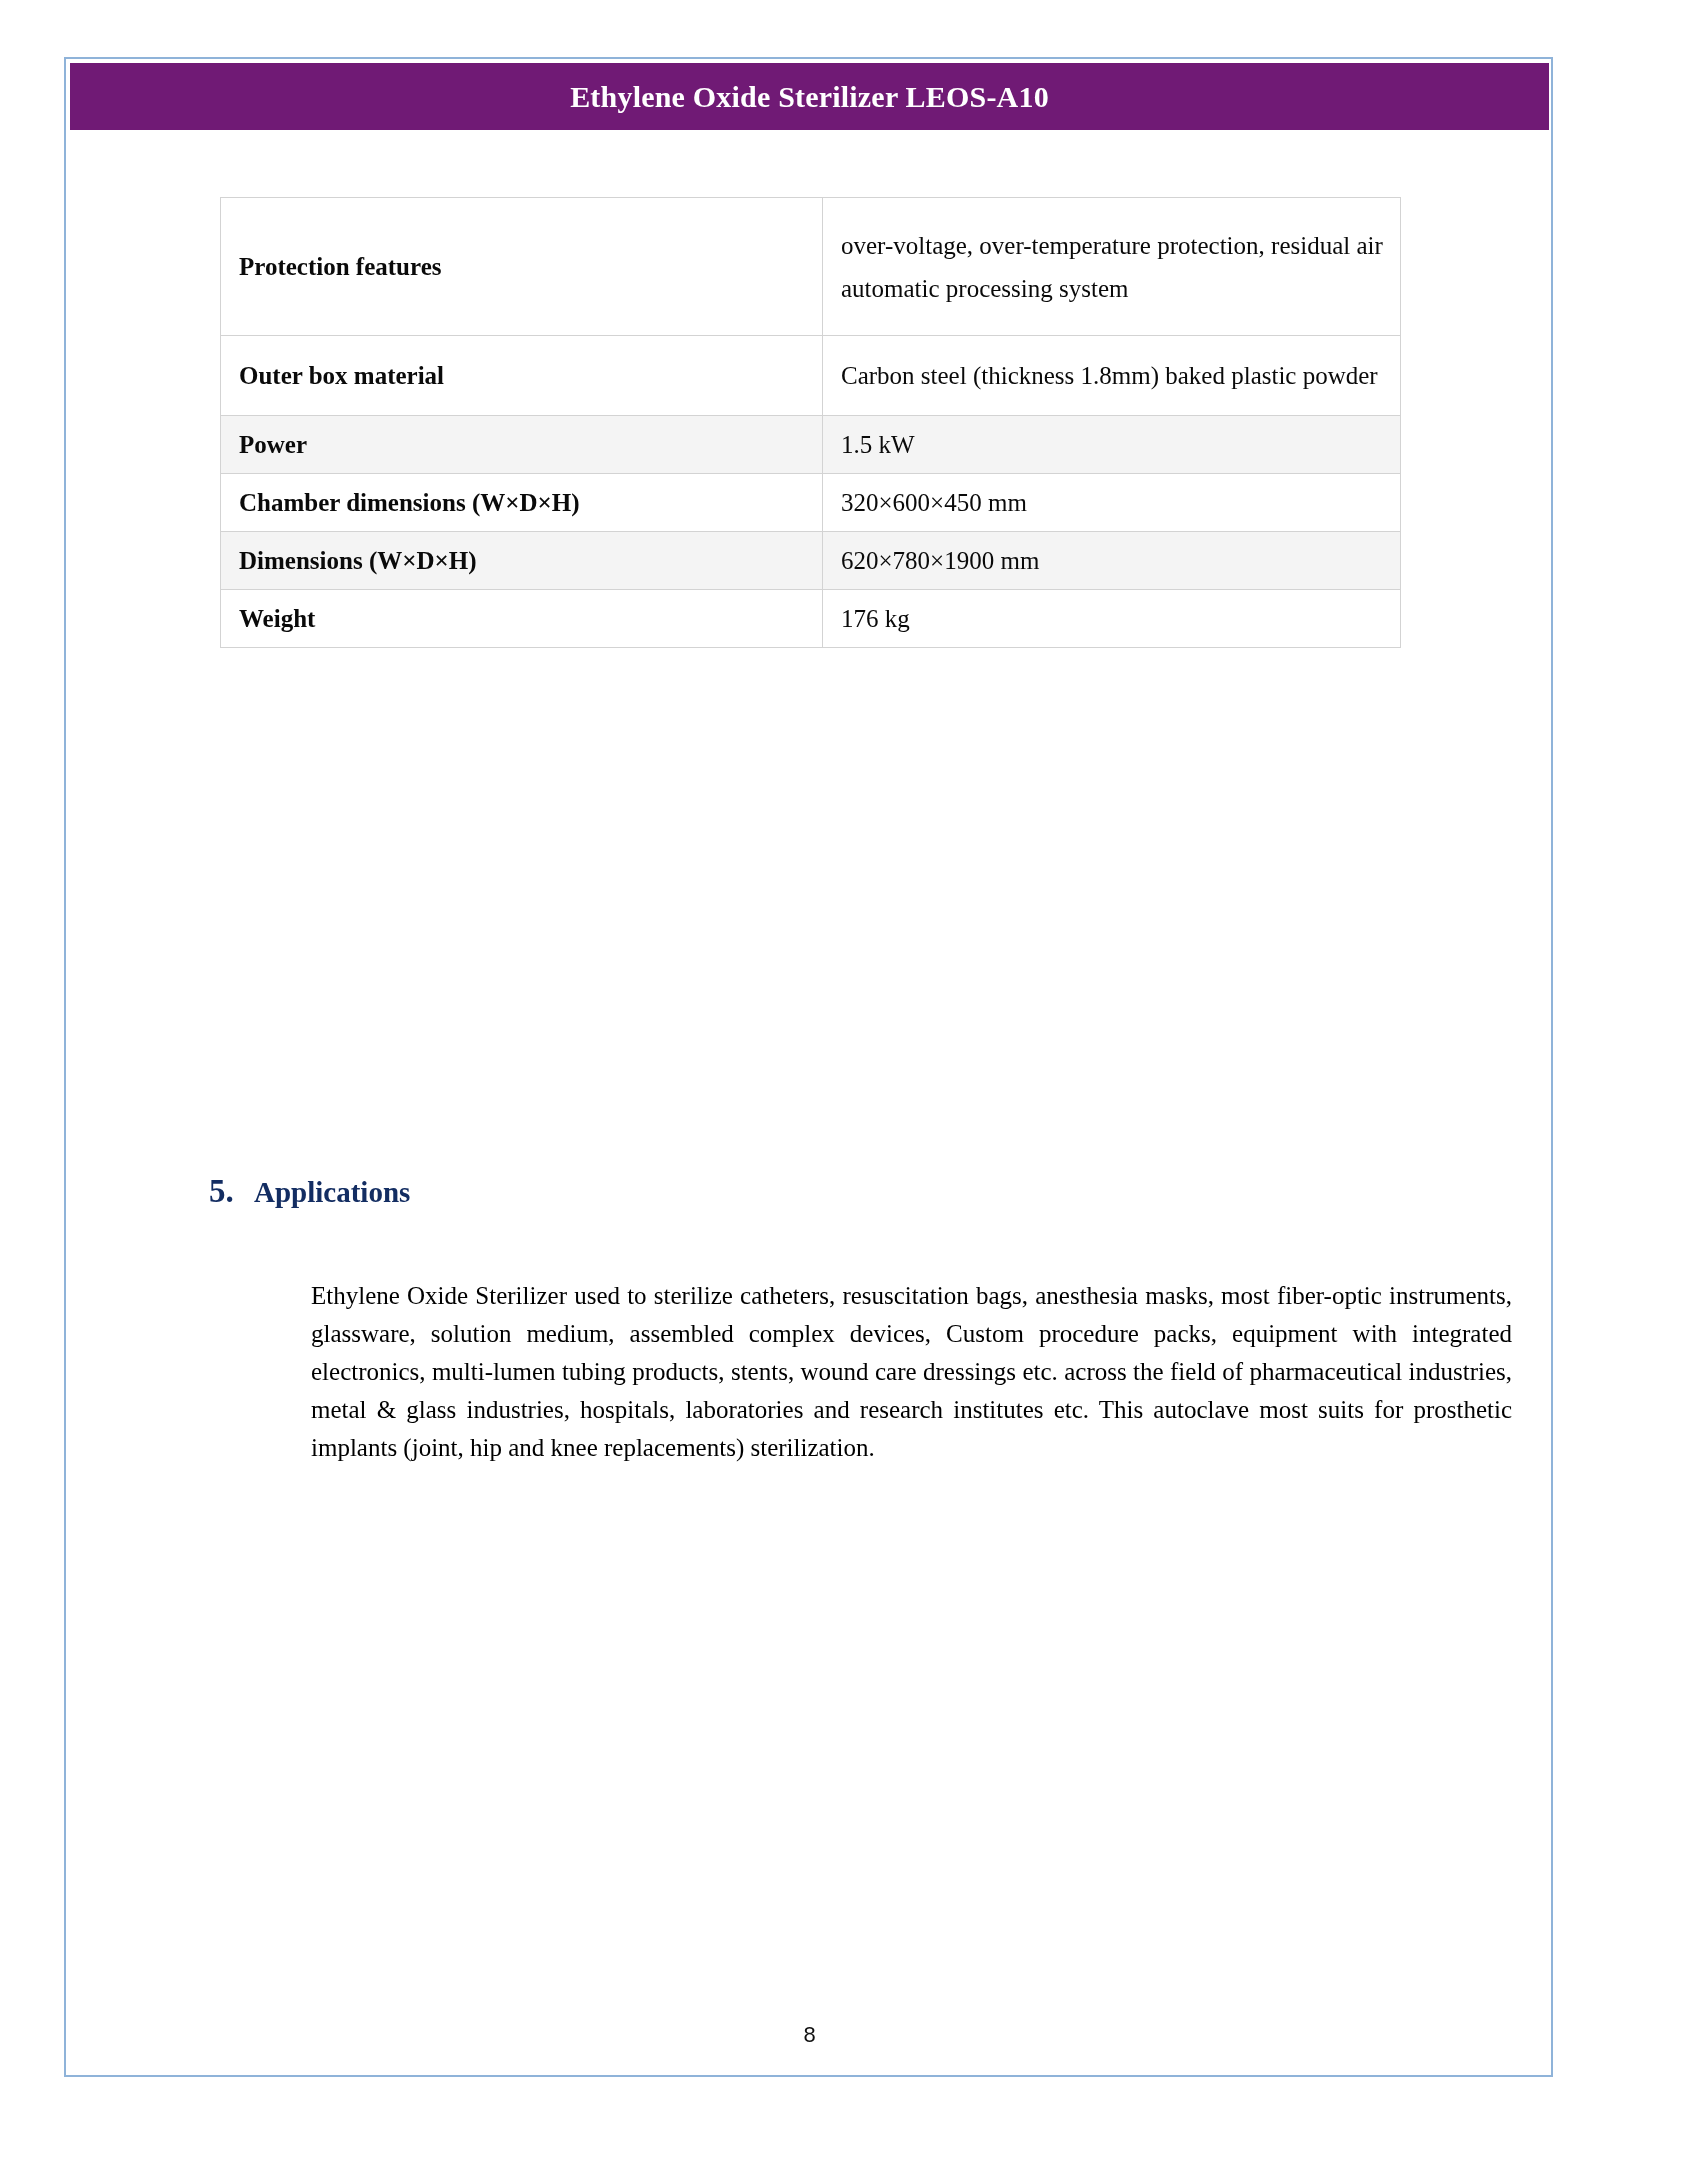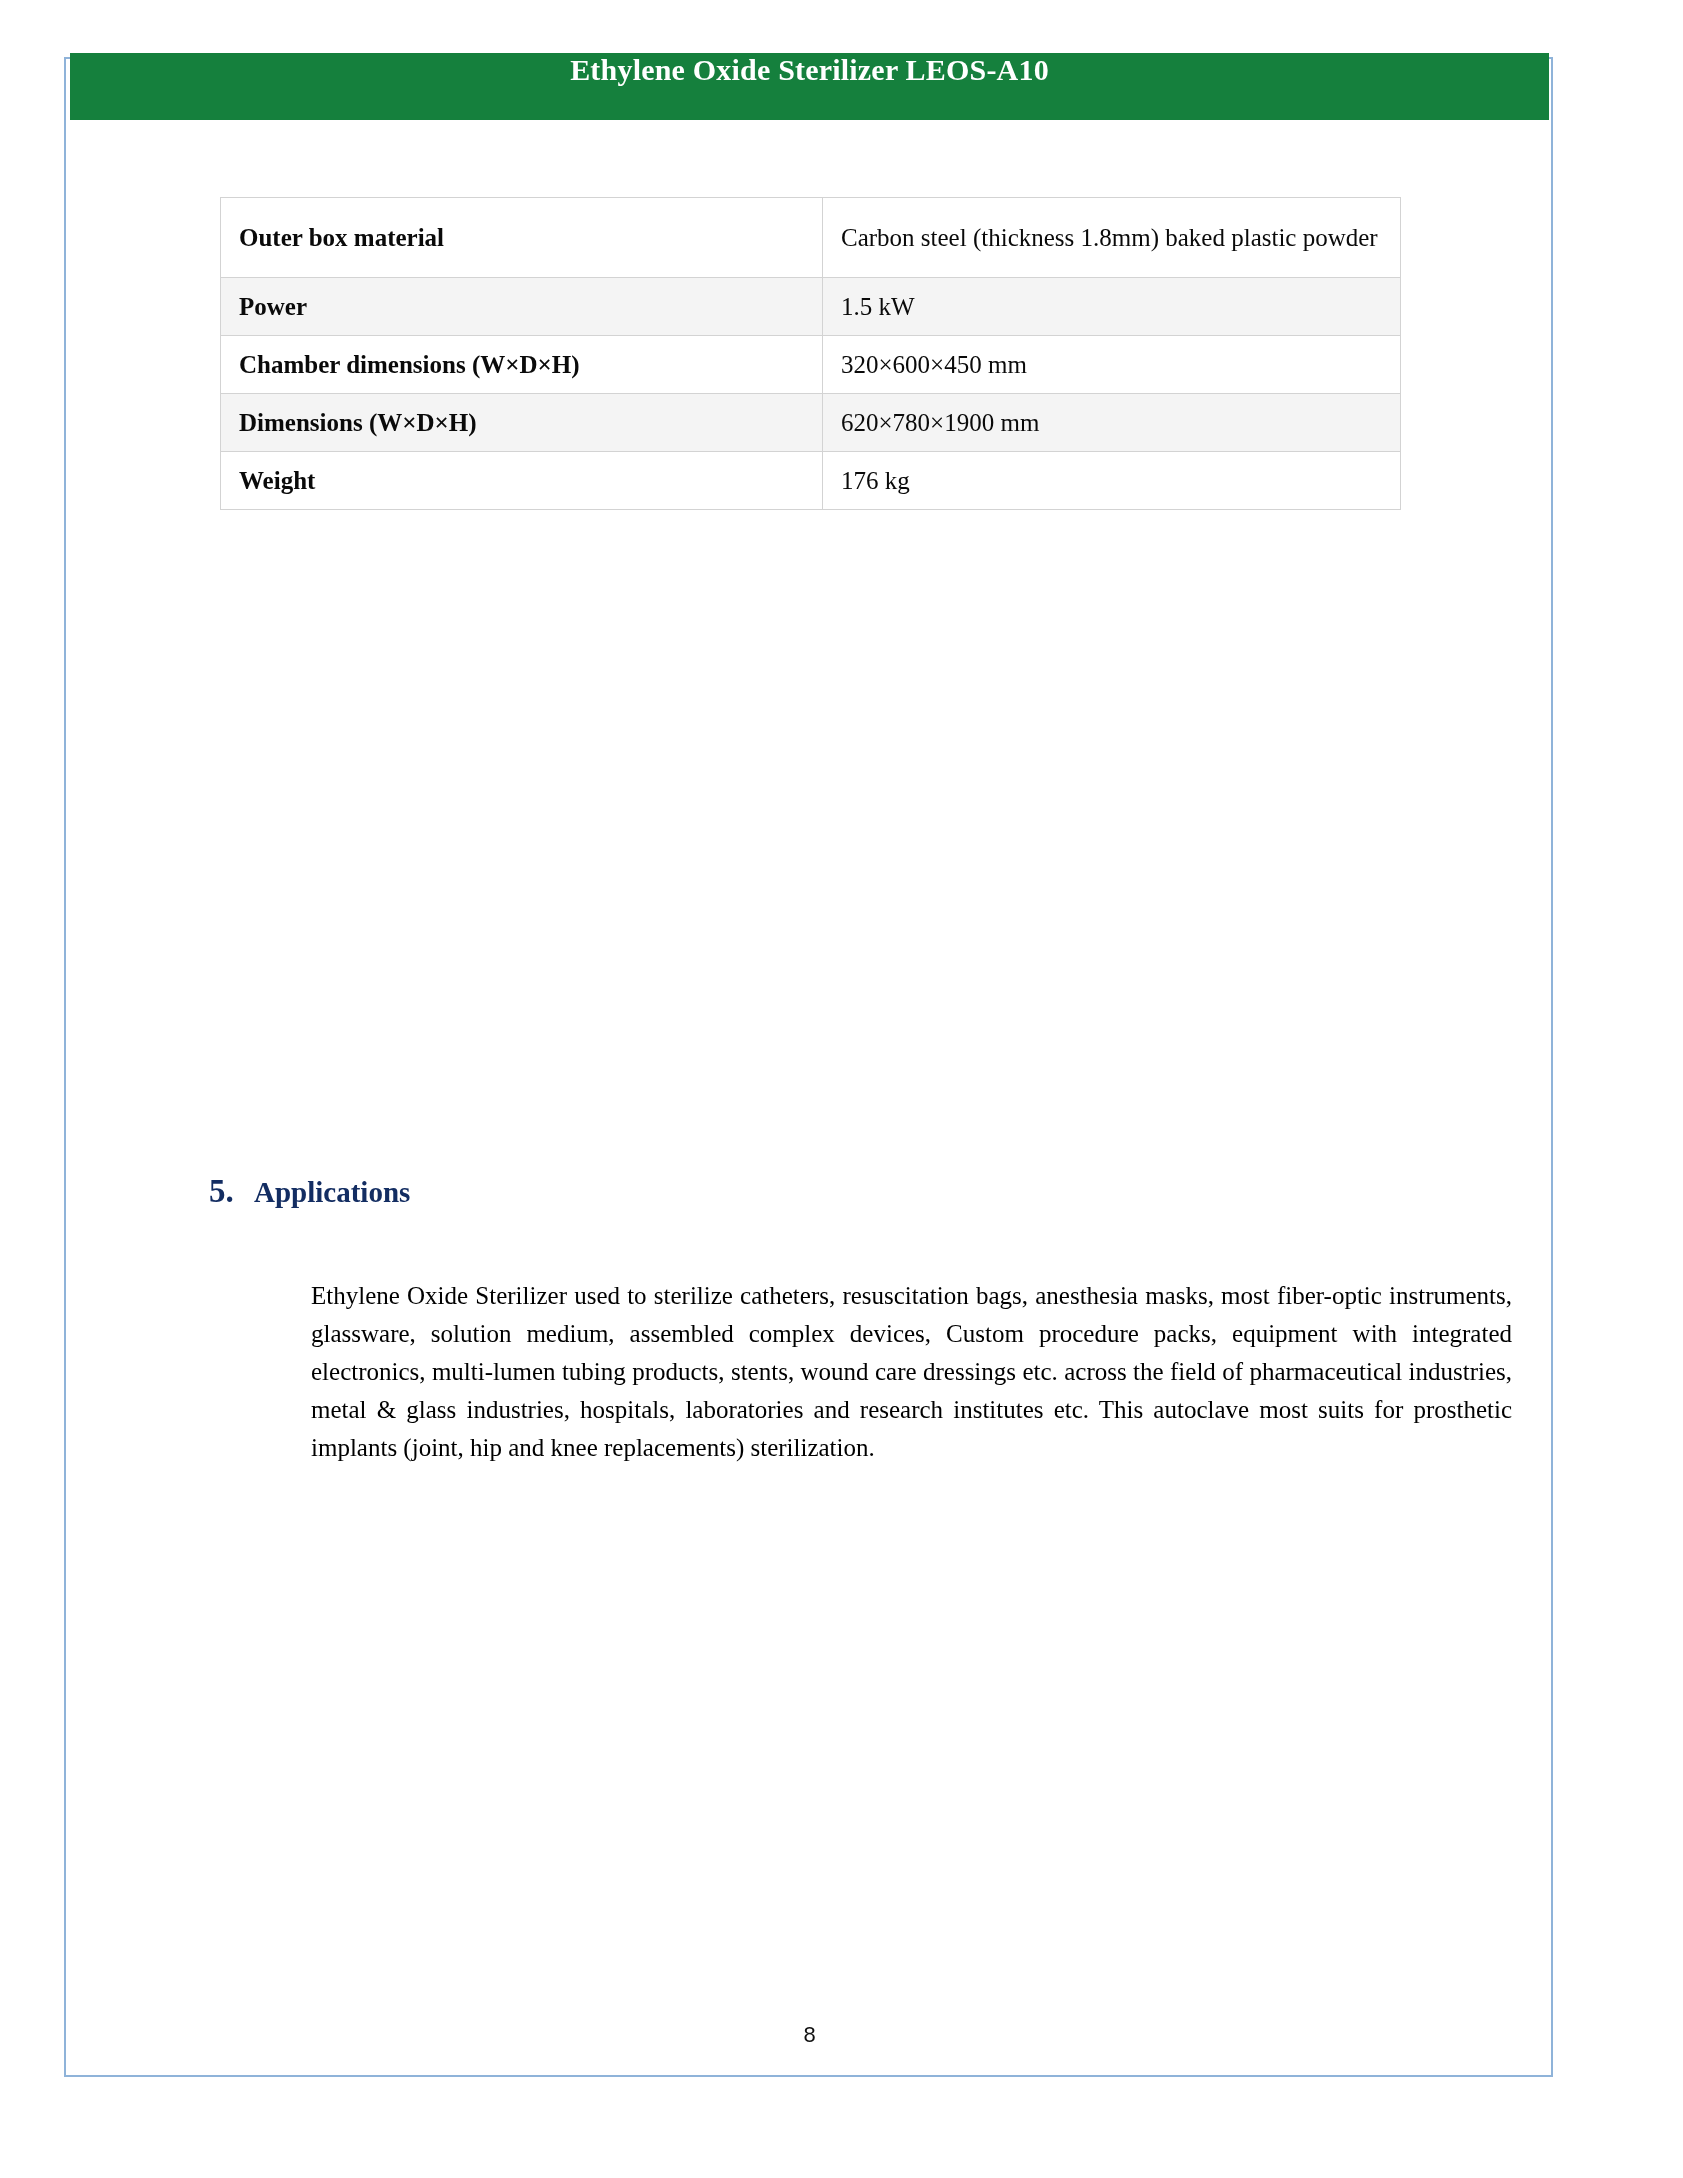--- a/index.html
+++ b/index.html
@@ -24,25 +24,26 @@
     height: 2020px;
     border: 2px solid #8fb3d9;
     box-sizing: border-box;
     background: #ffffff;
   }
 
   
   .title-banner {
     position: absolute;
     left: 70px;
-    top: 53px;
+    top: 63px;
     width: 1479px;
     height: 67px;
-    background: #15803d;
+    background: #701a75;
     display: flex;
+    align-items: center;
     justify-content: center;
     box-sizing: border-box;
   }
   .title-banner-text {
     color: #ffffff;
     font-size: 30px;
     font-weight: bold;
     letter-spacing: 0.2px;
     font-family: "Liberation Serif", "DejaVu Serif", serif;
   }
@@ -145,20 +146,24 @@
 </div>
 
 <div class="content">
 
   <table class="spec-table">
     <colgroup>
       <col class="c-label">
       <col class="c-value">
     </colgroup>
     <tbody>
+      <tr class="plain row-tall">
+        <td class="label">Protection features</td>
+        <td class="value">over-voltage, over-temperature protection, residual air automatic processing system</td>
+      </tr>
       <tr class="plain row-mid">
         <td class="label">Outer box material</td>
         <td class="value">Carbon steel (thickness 1.8mm) baked plastic powder</td>
       </tr>
       <tr class="shade row-std">
         <td class="label">Power</td>
         <td class="value">1.5 kW</td>
       </tr>
       <tr class="plain row-std">
         <td class="label">Chamber dimensions (W×D×H)</td>

